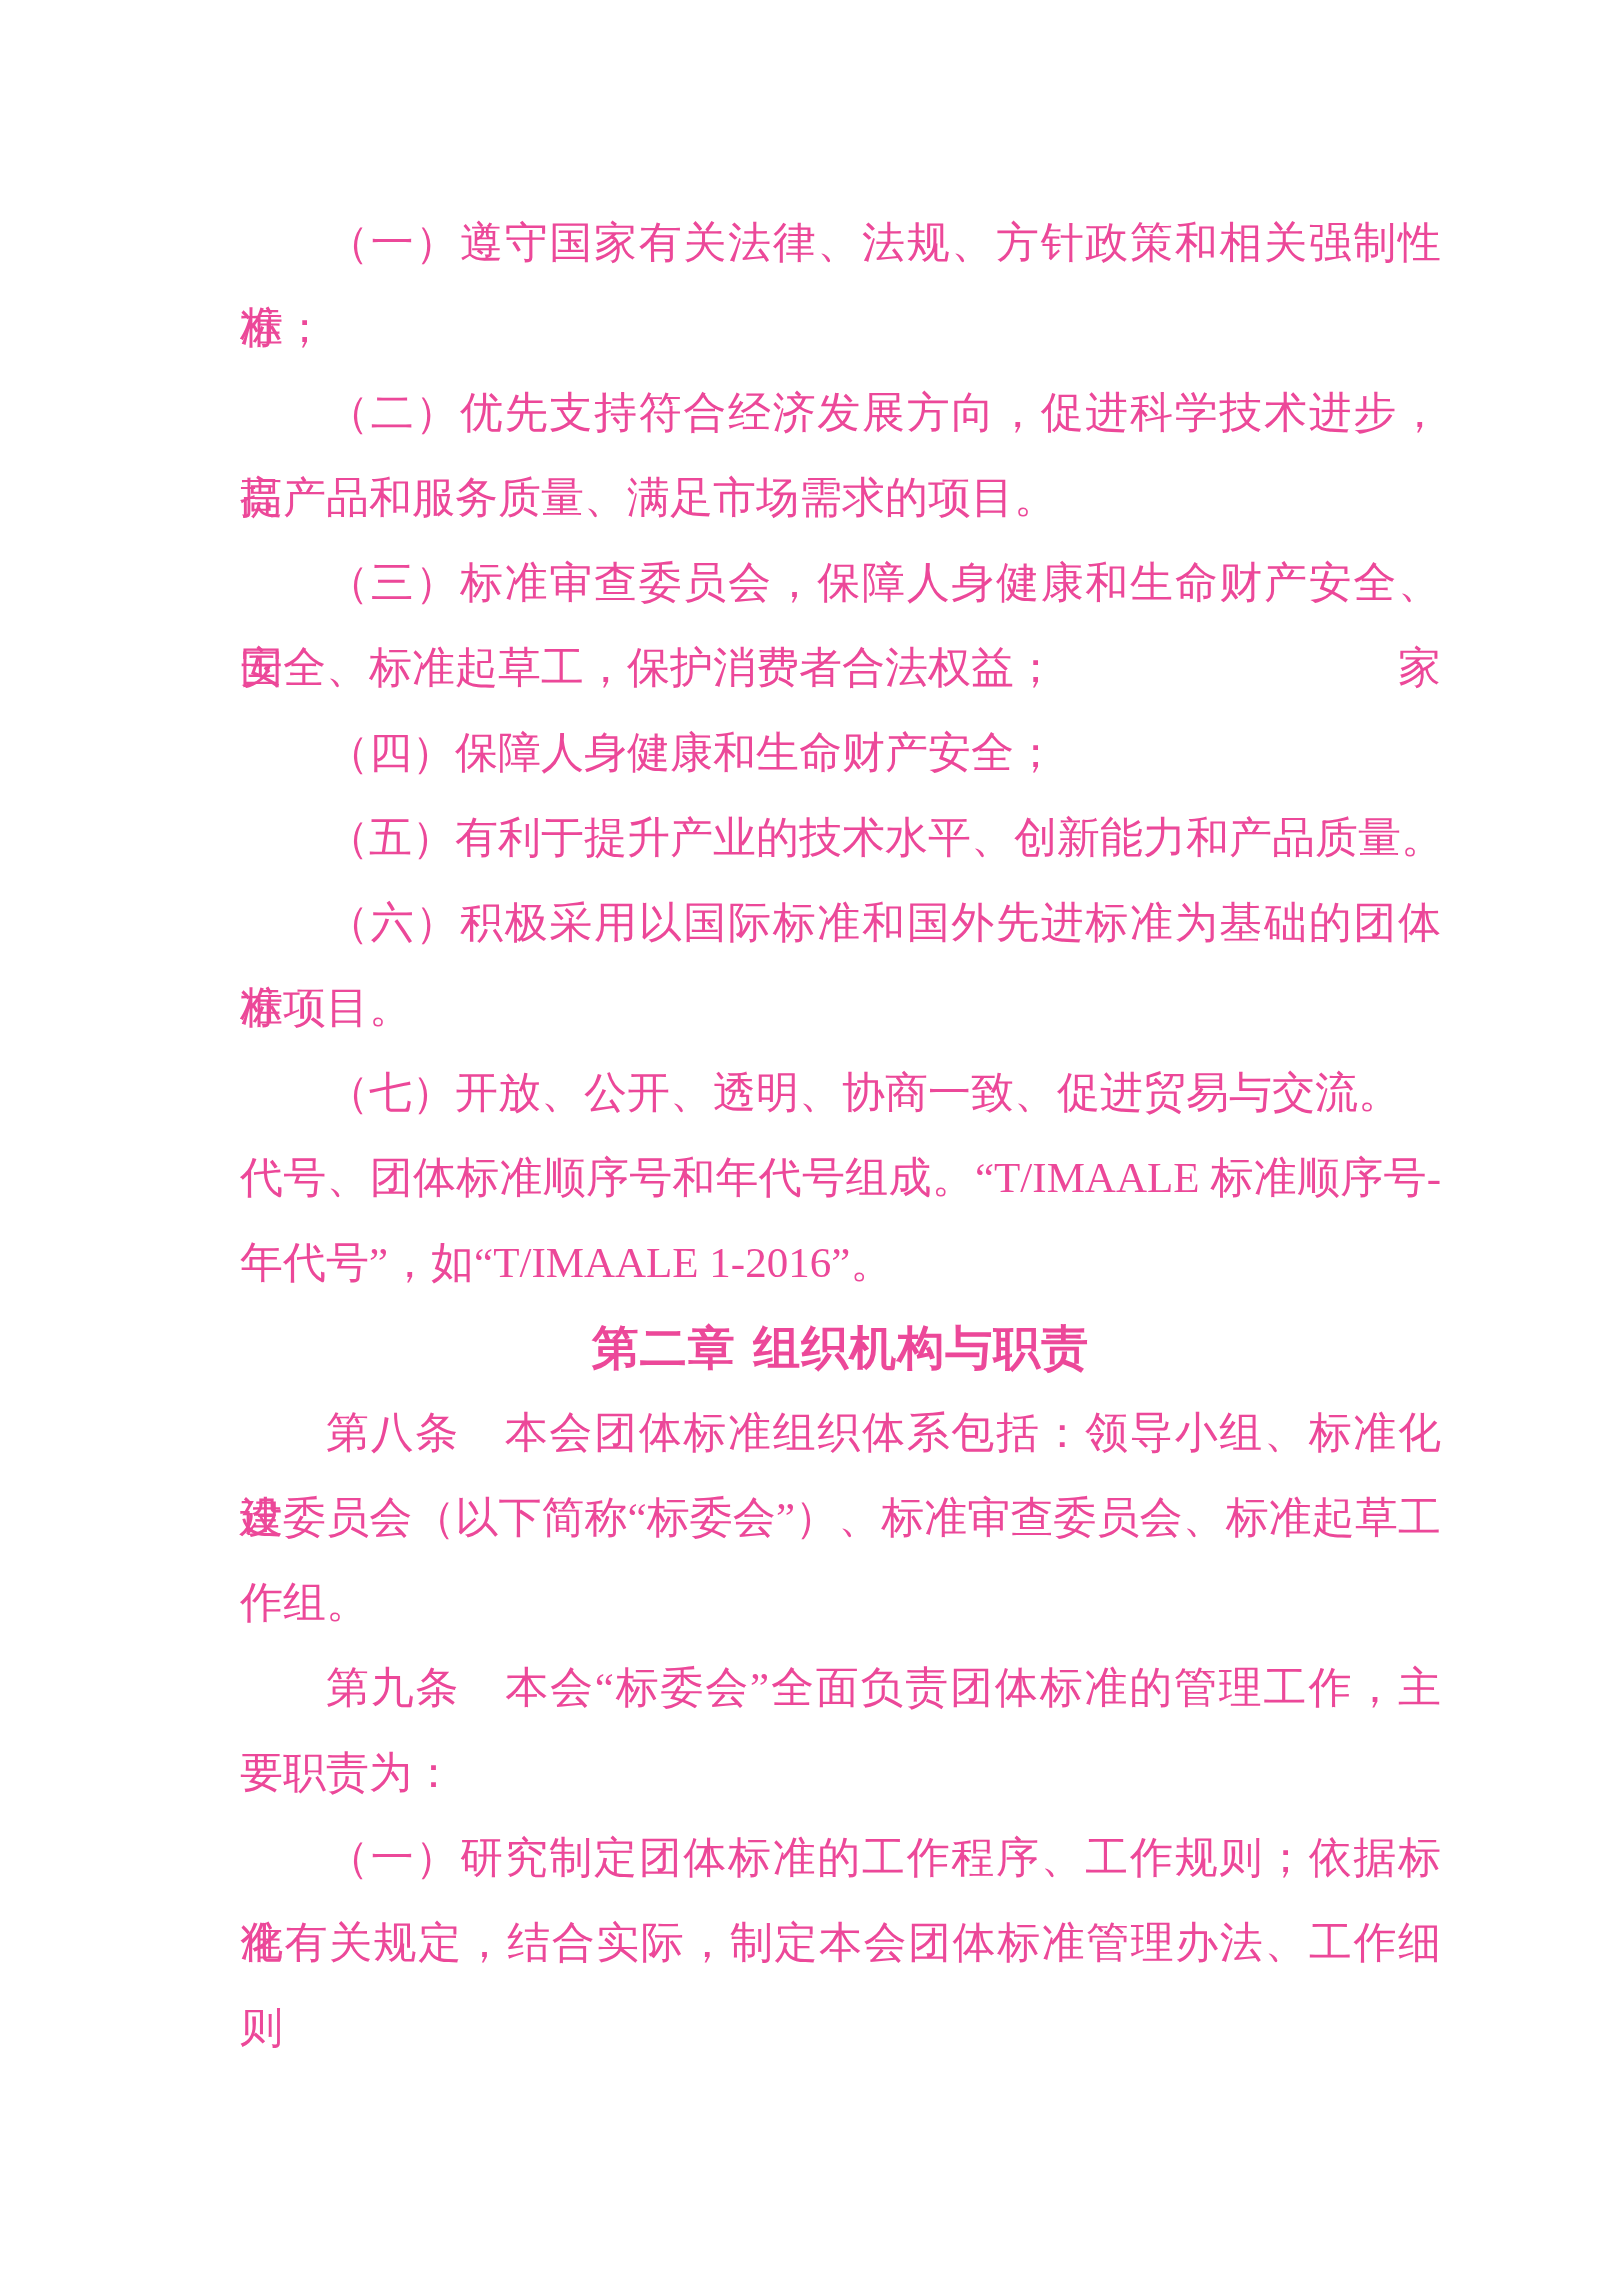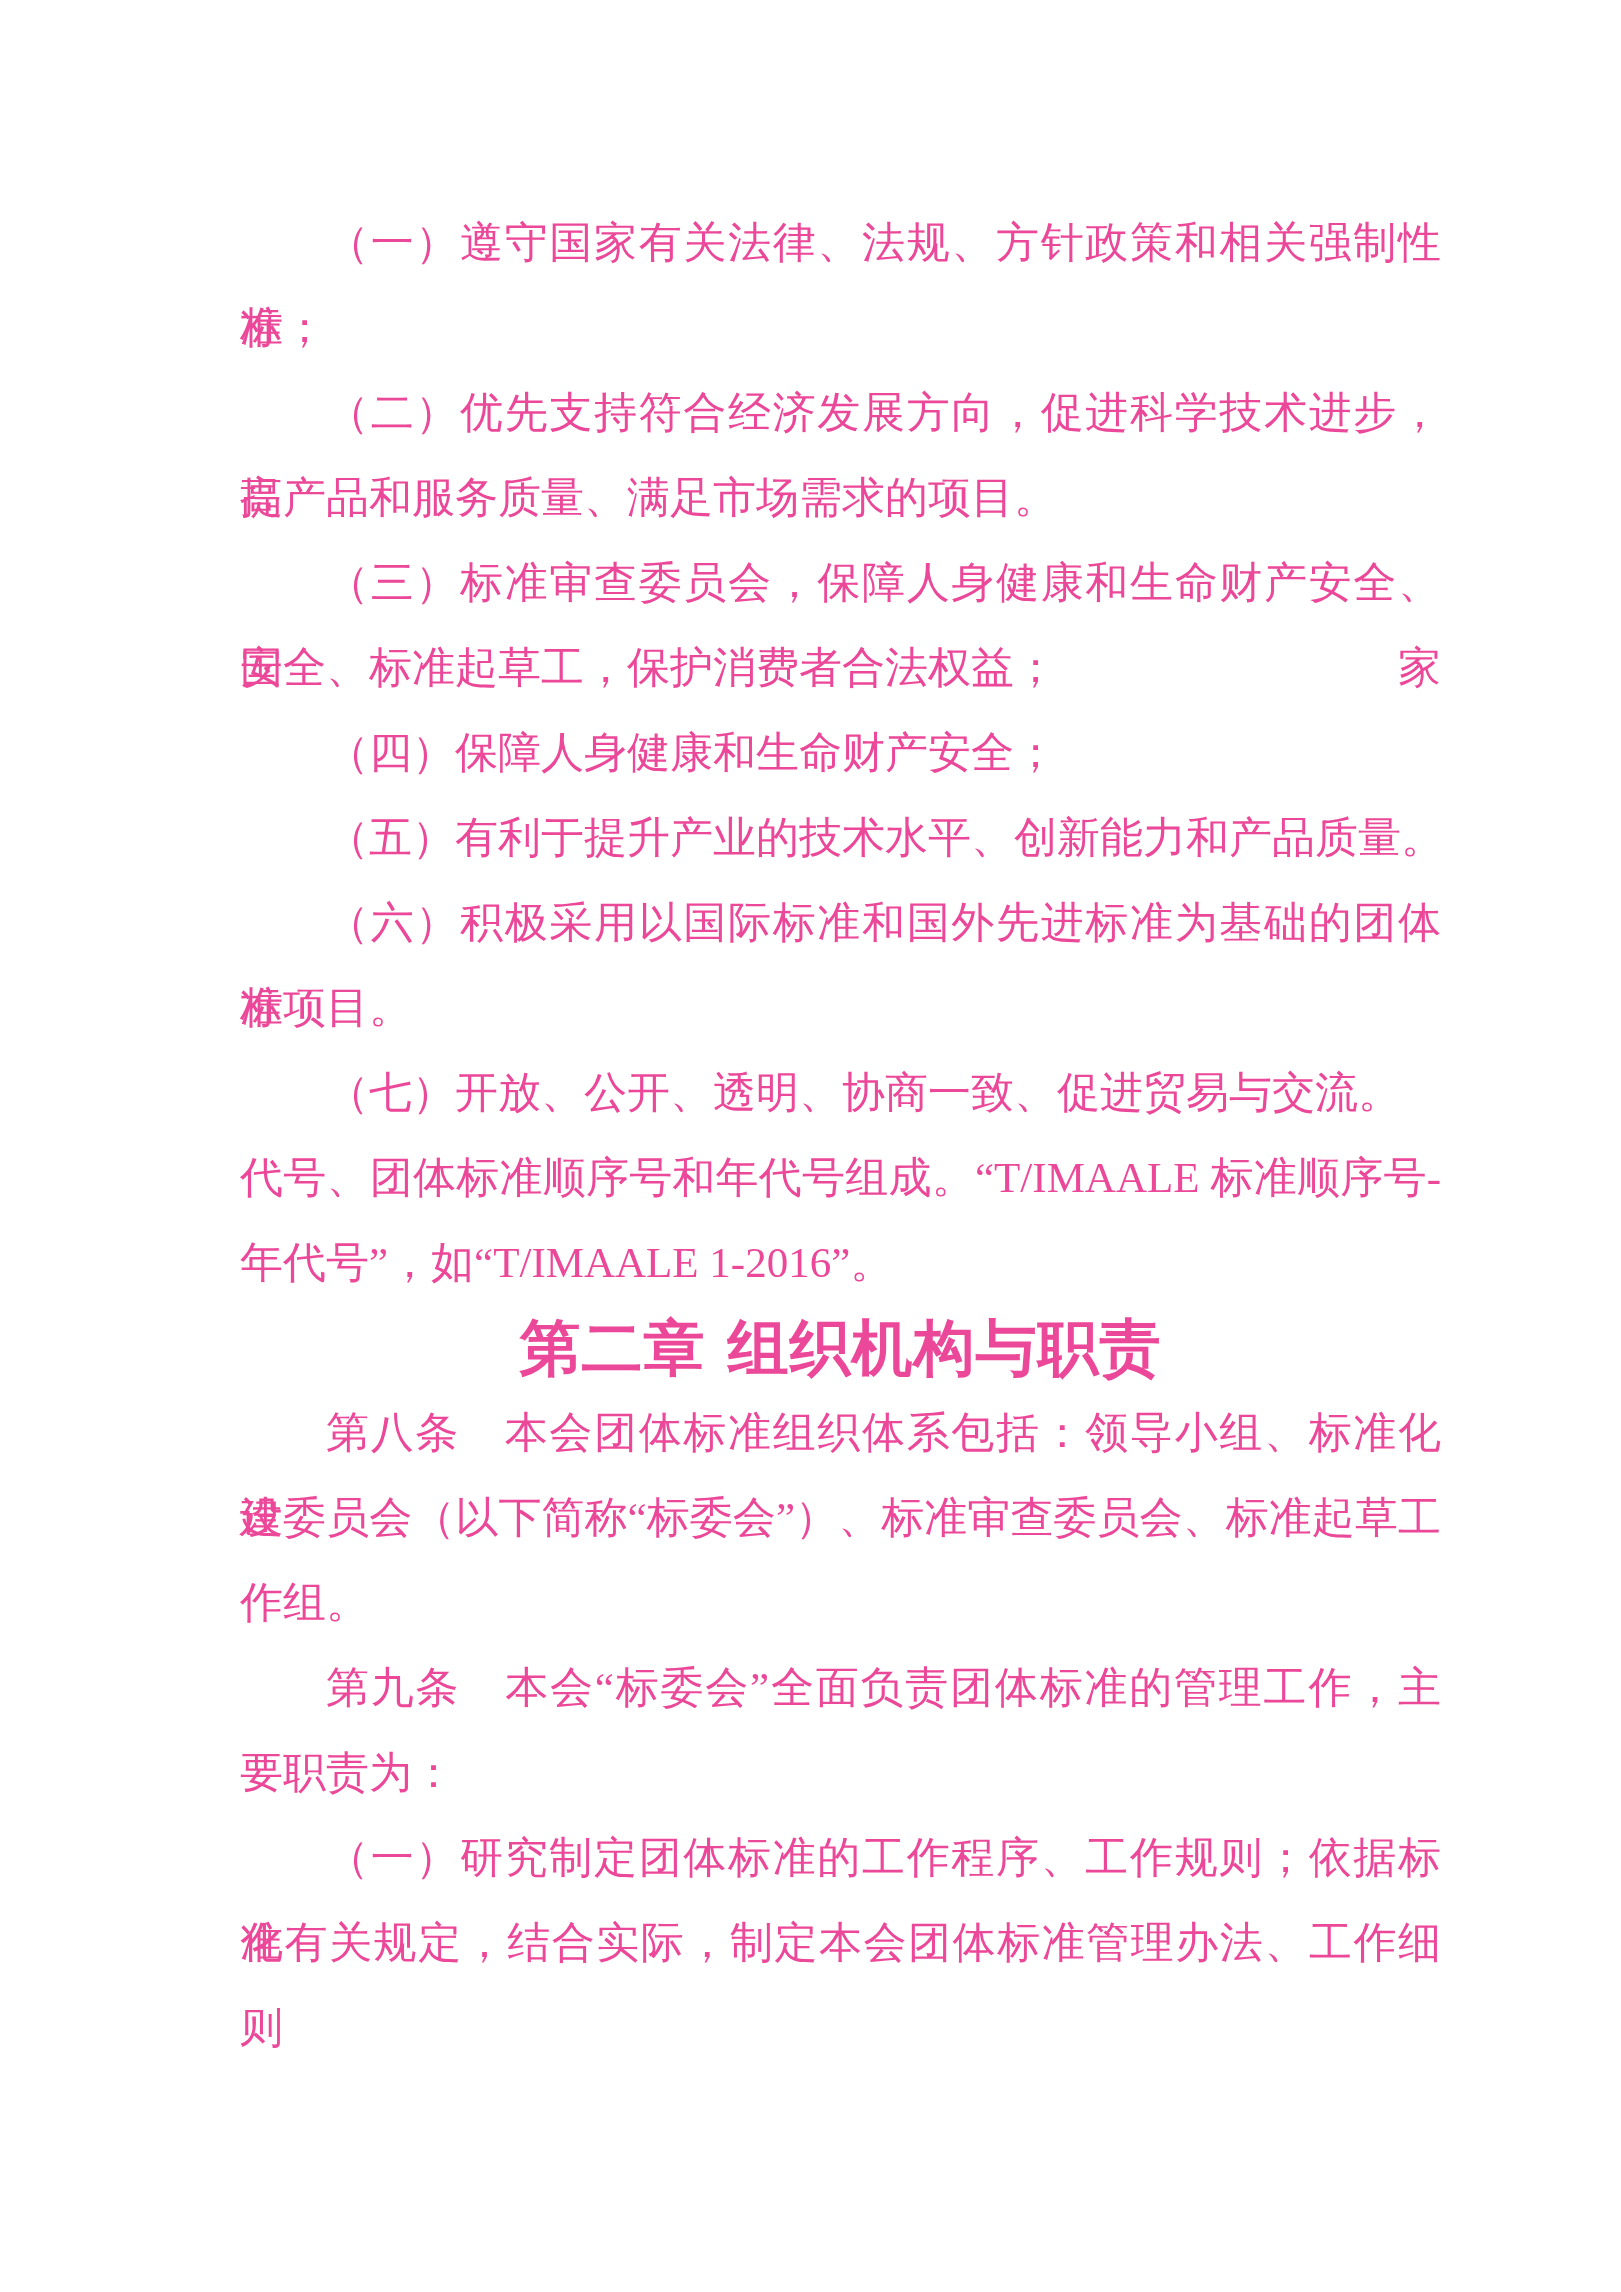--- a/index.html
+++ b/index.html
@@ -34,21 +34,21 @@
     text-align-last: justify;
     text-justify: inter-character;
   }
   .ln.heading {
     font-family: "DejaVu Sans", "Liberation Sans", sans-serif;
     font-weight: 700;
     text-align: center;
     text-align-last: center;
     white-space: nowrap;
     letter-spacing: 1px;
-    font-size: 61px;
+    font-size: 47px;
   }
 </style>
 </head>
 <body>
 
 <div class="page">
   <div class="content">
     <div class="ln ind fill">（一）遵守国家有关法律、法规、方针政策和相关强制性标</div>
     <div class="ln">准；</div>
     <div class="ln ind fill">（二）优先支持符合经济发展方向，促进科学技术进步，提</div>

